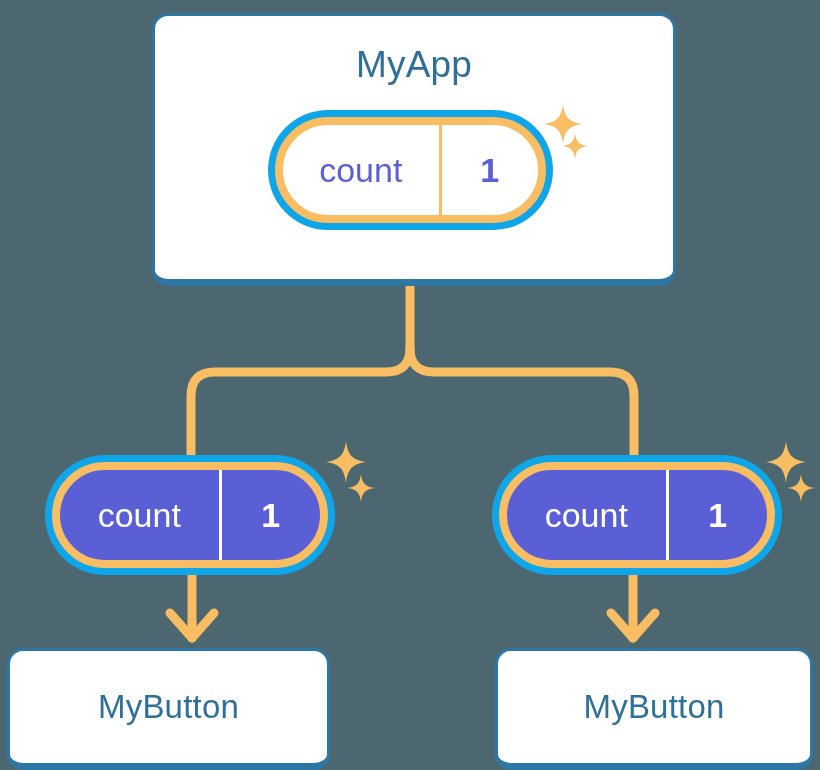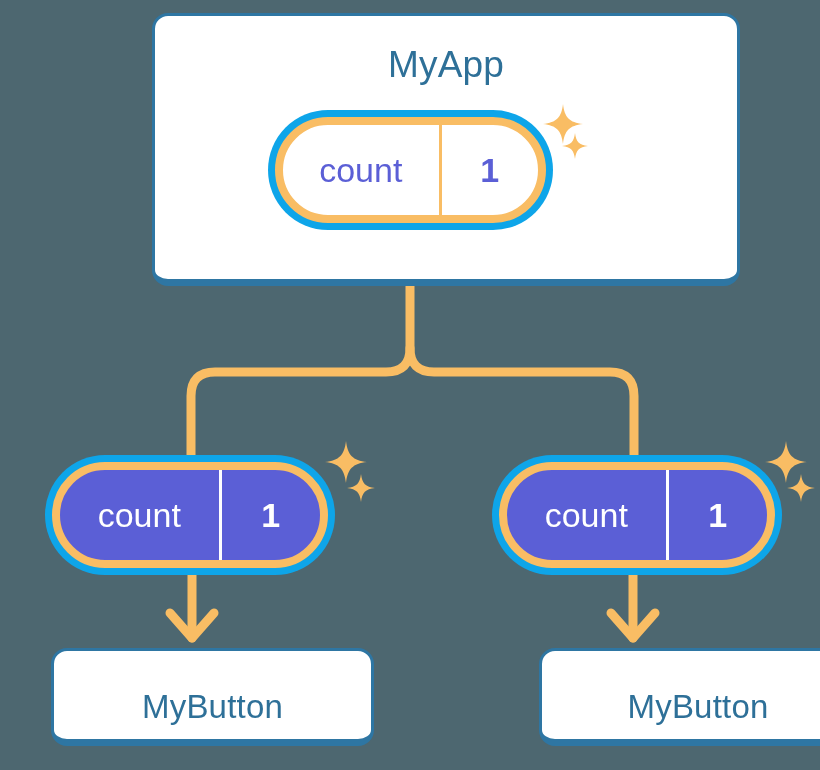--- a/index.html
+++ b/index.html
@@ -46,31 +46,30 @@
     font-weight: 500;
     letter-spacing: 0.2px;
     text-align: center;
     white-space: nowrap;
   }
 
   
   #app-card {
     left: 152px;
     top: 13px;
-    width: 588px;
+    width: 524px;
     height: 273px;
   }
   #app-card .card-title {
     margin-top: 28px;
   }
 
   
   .button-card {
-    height: 98px;
-    margin-left: 44px;
+    height: 122px;
   }
   .button-card .card-title {
     font-size: 33px;
     line-height: 112px;
   }
   #button-card-left {
     left: 7px;
     top: 648px;
     width: 323px;
   }

